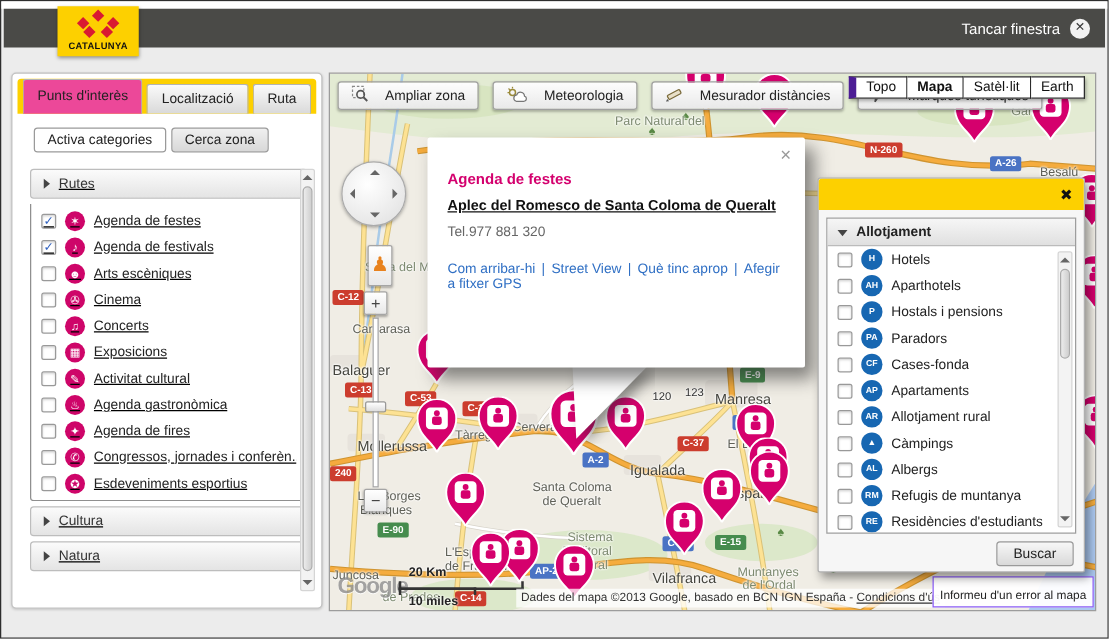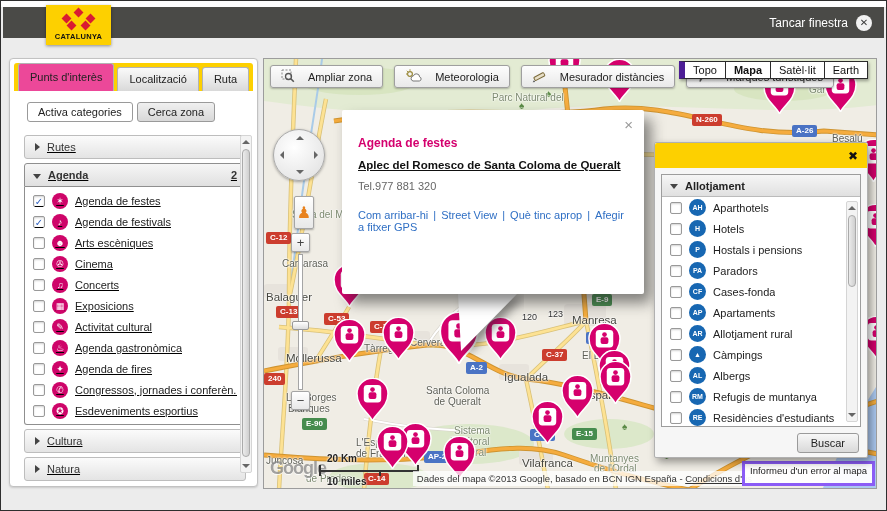--- a/index.html
+++ b/index.html
@@ -86,21 +86,21 @@
   .rp-body{position:absolute;left:6px;right:6px;top:31px;bottom:30px;background:#fff;border:1px solid #9d9d9d;overflow:hidden;}
   .rp-acc{height:22px;background:linear-gradient(#f6f6f6,#e0e0e0);border-bottom:1px solid #bbb;font-weight:bold;font-size:11px;color:#222;display:flex;align-items:center;gap:7px;padding:0 8px;cursor:pointer;}
   .buscar{position:absolute;right:8px;bottom:4px;padding:3px 13px;font-size:11px;color:#222;border:1px solid #9a9a9a;border-radius:3px;background:linear-gradient(#f7f7f7,#d9d9d9);cursor:pointer;}
   
   .glogo{position:absolute;left:6px;top:399px;z-index:44;font-size:18px;font-weight:bold;letter-spacing:-1px;color:#8f8f8f;opacity:.8;text-shadow:0 1px 0 #fff;}
   .scalebox{position:absolute;left:55px;top:394px;z-index:44;font-size:10px;color:#222;font-weight:bold;text-shadow:0 0 2px #fff,0 0 2px #fff;}
   .sc-km{width:100px;height:7px;border-left:2px solid #333;border-right:2px solid #333;border-bottom:2px solid #333;margin-top:1px;}
   .sc-mi{width:62px;height:6px;border-left:2px solid #333;border-right:2px solid #333;border-top:2px solid #333;margin-top:-2px;}
   .attr{position:absolute;right:120px;bottom:2px;height:15px;line-height:15px;z-index:45;font-size:9.5px;color:#333;background:rgba(255,255,255,.75);padding:0 4px;white-space:nowrap;}
   .attr .lnk{text-decoration:underline;cursor:pointer;}
-  .report{position:absolute;right:1px;bottom:2px;height:25px;line-height:13px;z-index:46;font-size:9.5px;color:#222;background:rgba(255,255,255,.95);border:3px solid #8b5cf6;padding:0 5px;white-space:nowrap;cursor:pointer;}
+  .report{position:absolute;right:1px;bottom:2px;height:25px;line-height:13px;z-index:46;font-size:9.5px;color:#222;background:rgba(255,255,255,.95);border:1px solid #8b5cf6;padding:8px 5px;white-space:nowrap;cursor:pointer;}
 </style>
 </head>
 <body>
 
 <div class="page">
   <div class="top-white"></div>
 
   <div class="topbar">
     <div class="tclose">
       <span>Tancar finestra</span>
@@ -123,25 +123,20 @@
         <div class="tab">Ruta</div>
       </div>
     <div class="modebar" id="modes">
         <button class="modebtn active">Activa categories</button>
         <button class="modebtn">Cerca zona</button>
       </div>
     <div class="acclist" id="acc">
         <div class="acc-h">
           <span class="tri right"></span>
           <span>Rutes</span>
-        </div>
-        <div class="acc-h open">
-          <span class="tri down"></span>
-          <span>Agenda</span>
-          <span class="count">2</span>
         </div>
         <div class="acc-items">
           <div class="cat-row">
             <span class="cb checked">✓</span>
             <span class="picon">✶</span>
             <span class="cat-label">Agenda de festes</span>
           </div>
           <div class="cat-row">
             <span class="cb checked">✓</span>
             <span class="picon">♪</span>
@@ -540,27 +535,27 @@
         <span class="rp-close">✖</span>
       </div>
       <div class="rp-body">
         <div class="rp-acc">
           <span class="tri down"></span>
           <span>Allotjament</span>
         </div>
         <div id="ritems">
             <div class="cat-row">
               <span class="cb"></span>
+              <span class="bicon">H</span>
+              <span class="cat-label">Hotels</span>
+            </div>
+            <div class="cat-row">
+              <span class="cb"></span>
               <span class="bicon">AH</span>
               <span class="cat-label">Aparthotels</span>
-            </div>
-            <div class="cat-row">
-              <span class="cb"></span>
-              <span class="bicon">H</span>
-              <span class="cat-label">Hotels</span>
             </div>
             <div class="cat-row">
               <span class="cb"></span>
               <span class="bicon">P</span>
               <span class="cat-label">Hostals i pensions</span>
             </div>
             <div class="cat-row">
               <span class="cb"></span>
               <span class="bicon">PA</span>
               <span class="cat-label">Paradors</span>

